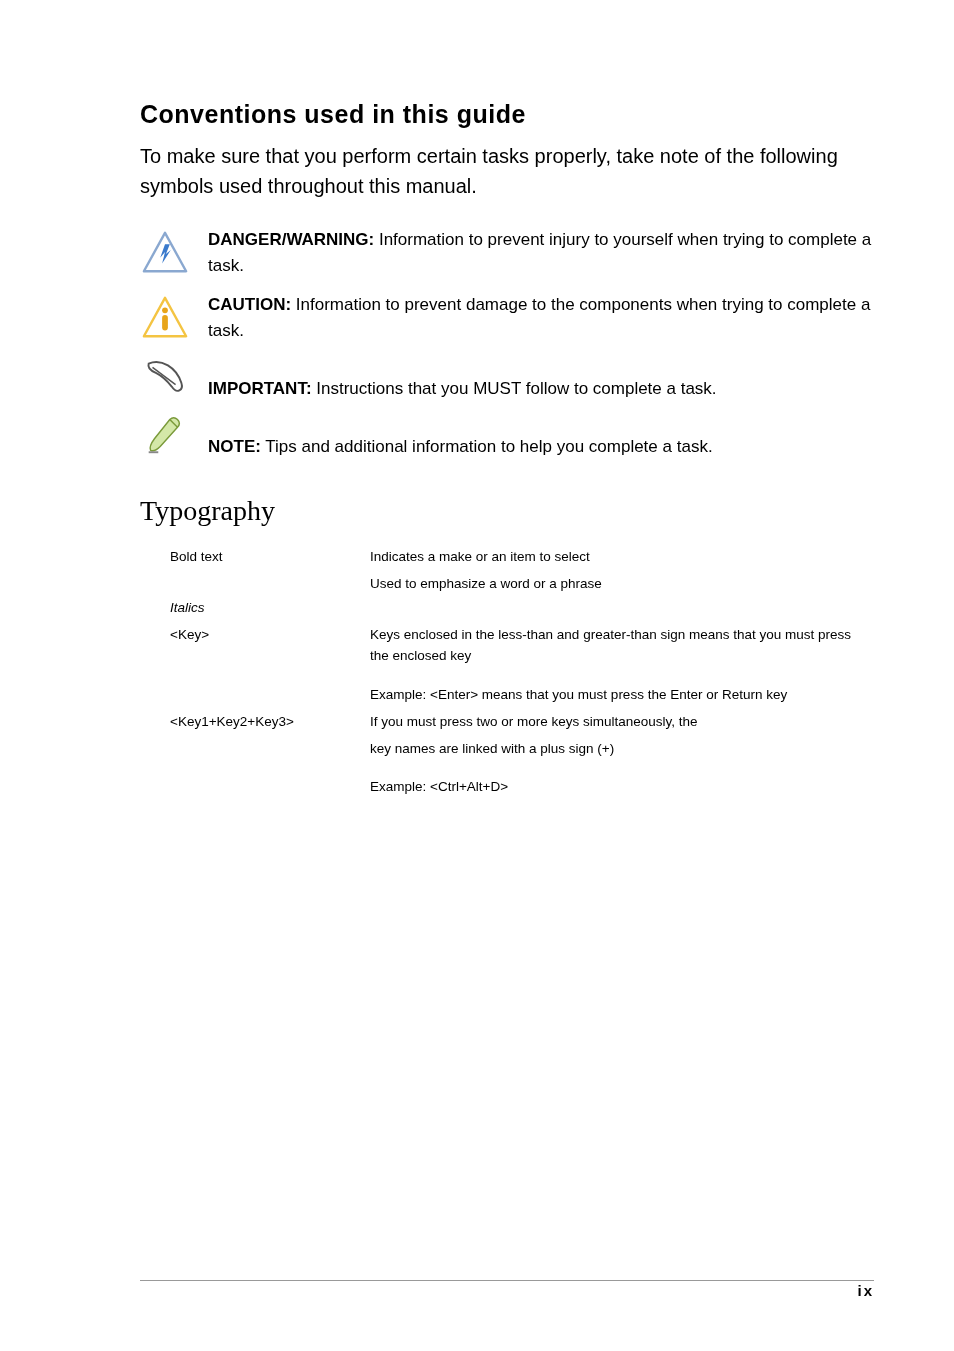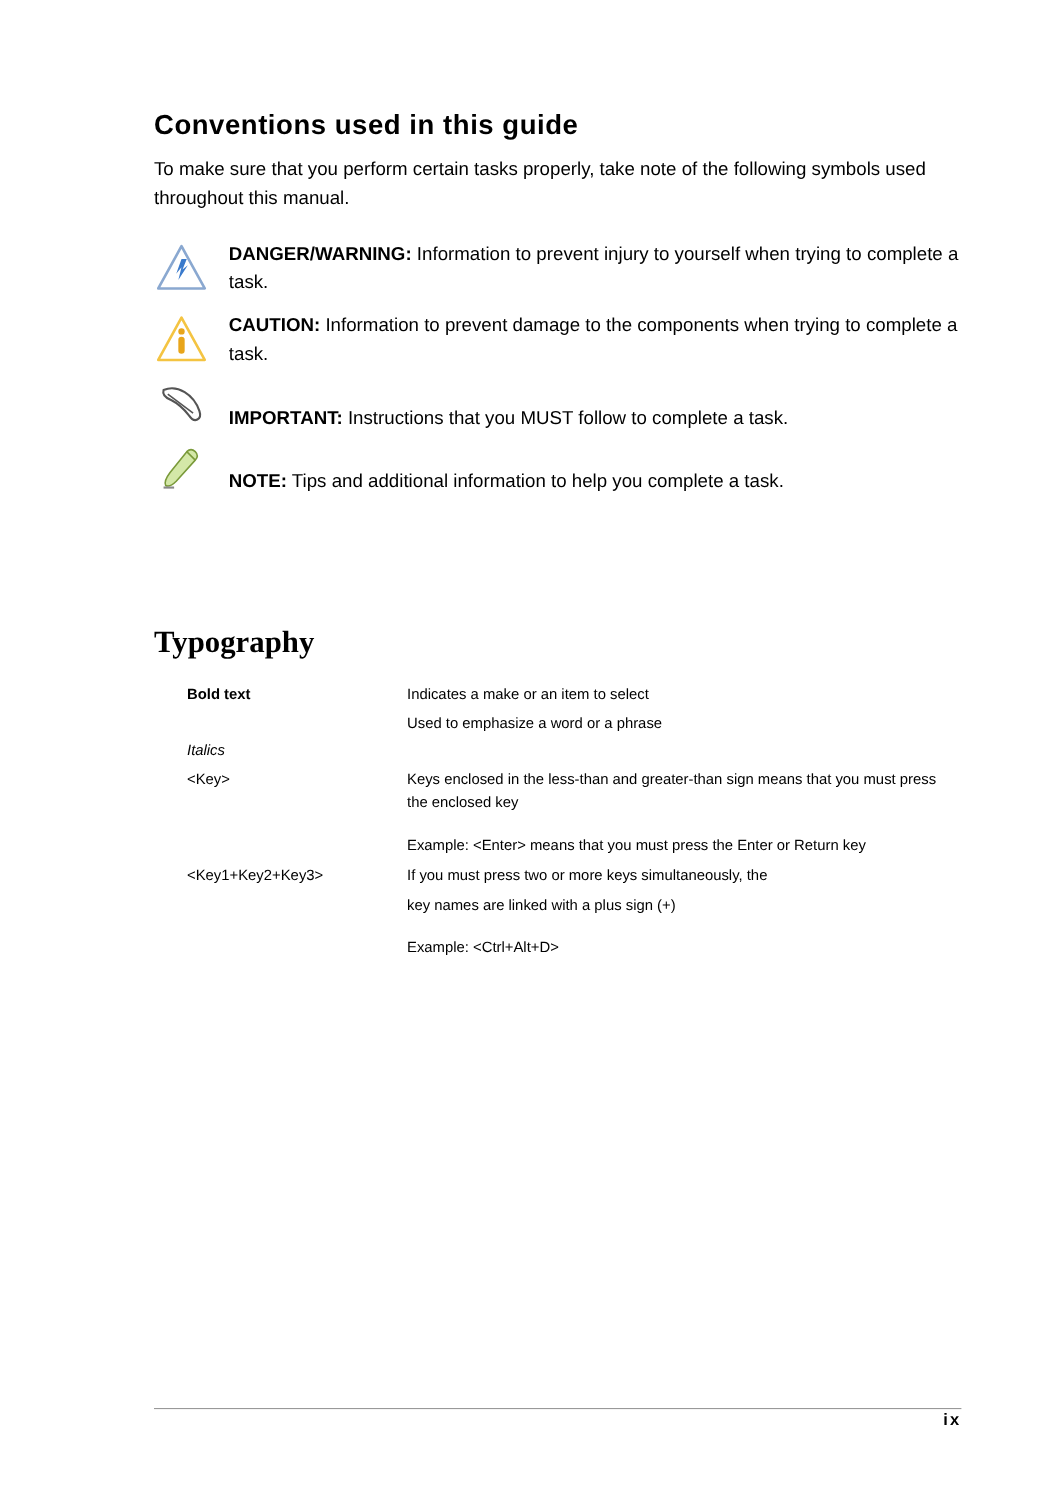--- a/index.html
+++ b/index.html
@@ -16,21 +16,21 @@
       position: relative;
       padding: 100px 80px 60px 140px;
     }
     .section-title {
       font-size: 25px;
       font-weight: bold;
       letter-spacing: 0.5px;
       margin-bottom: 12px;
     }
     .intro-text {
-      font-size: 17px;
+      font-size: 20px;
       line-height: 1.5;
       margin-bottom: 20px;
     }
     .convention-list {
       margin-top: 8px;
     }
     .convention-item {
       display: flex;
       align-items: flex-end;
       margin-bottom: 8px;
@@ -49,43 +49,43 @@
       line-height: 1.5;
       padding-top: 6px;
       flex: 1;
     }
     .convention-label {
       font-weight: bold;
     }
     .typography-heading {
       font-family: Georgia, 'Times New Roman', serif;
       font-size: 28px;
-      font-weight: bold;
-      margin-top: 119px;
+      font-weight: normal;
+      margin-top: 36px;
       margin-bottom: 20px;
     }
     .typo-table {
       margin-left: 30px;
       font-size: 13.5px;
       line-height: 1.55;
     }
     .typo-row {
       display: flex;
       margin-bottom: 6px;
     }
     .typo-term {
       width: 200px;
       flex-shrink: 0;
     }
     .typo-desc {
       flex: 1;
       padding-right: 20px;
     }
     .bold-text {
-      font-weight: bold;
+      font-weight: normal;
     }
     .italic-text {
       font-style: italic;
       margin-top: 24px;
     }
     .typo-spacer {
       height: 12px;
     }
     .mono {
       font-family: 'Courier New', monospace;

